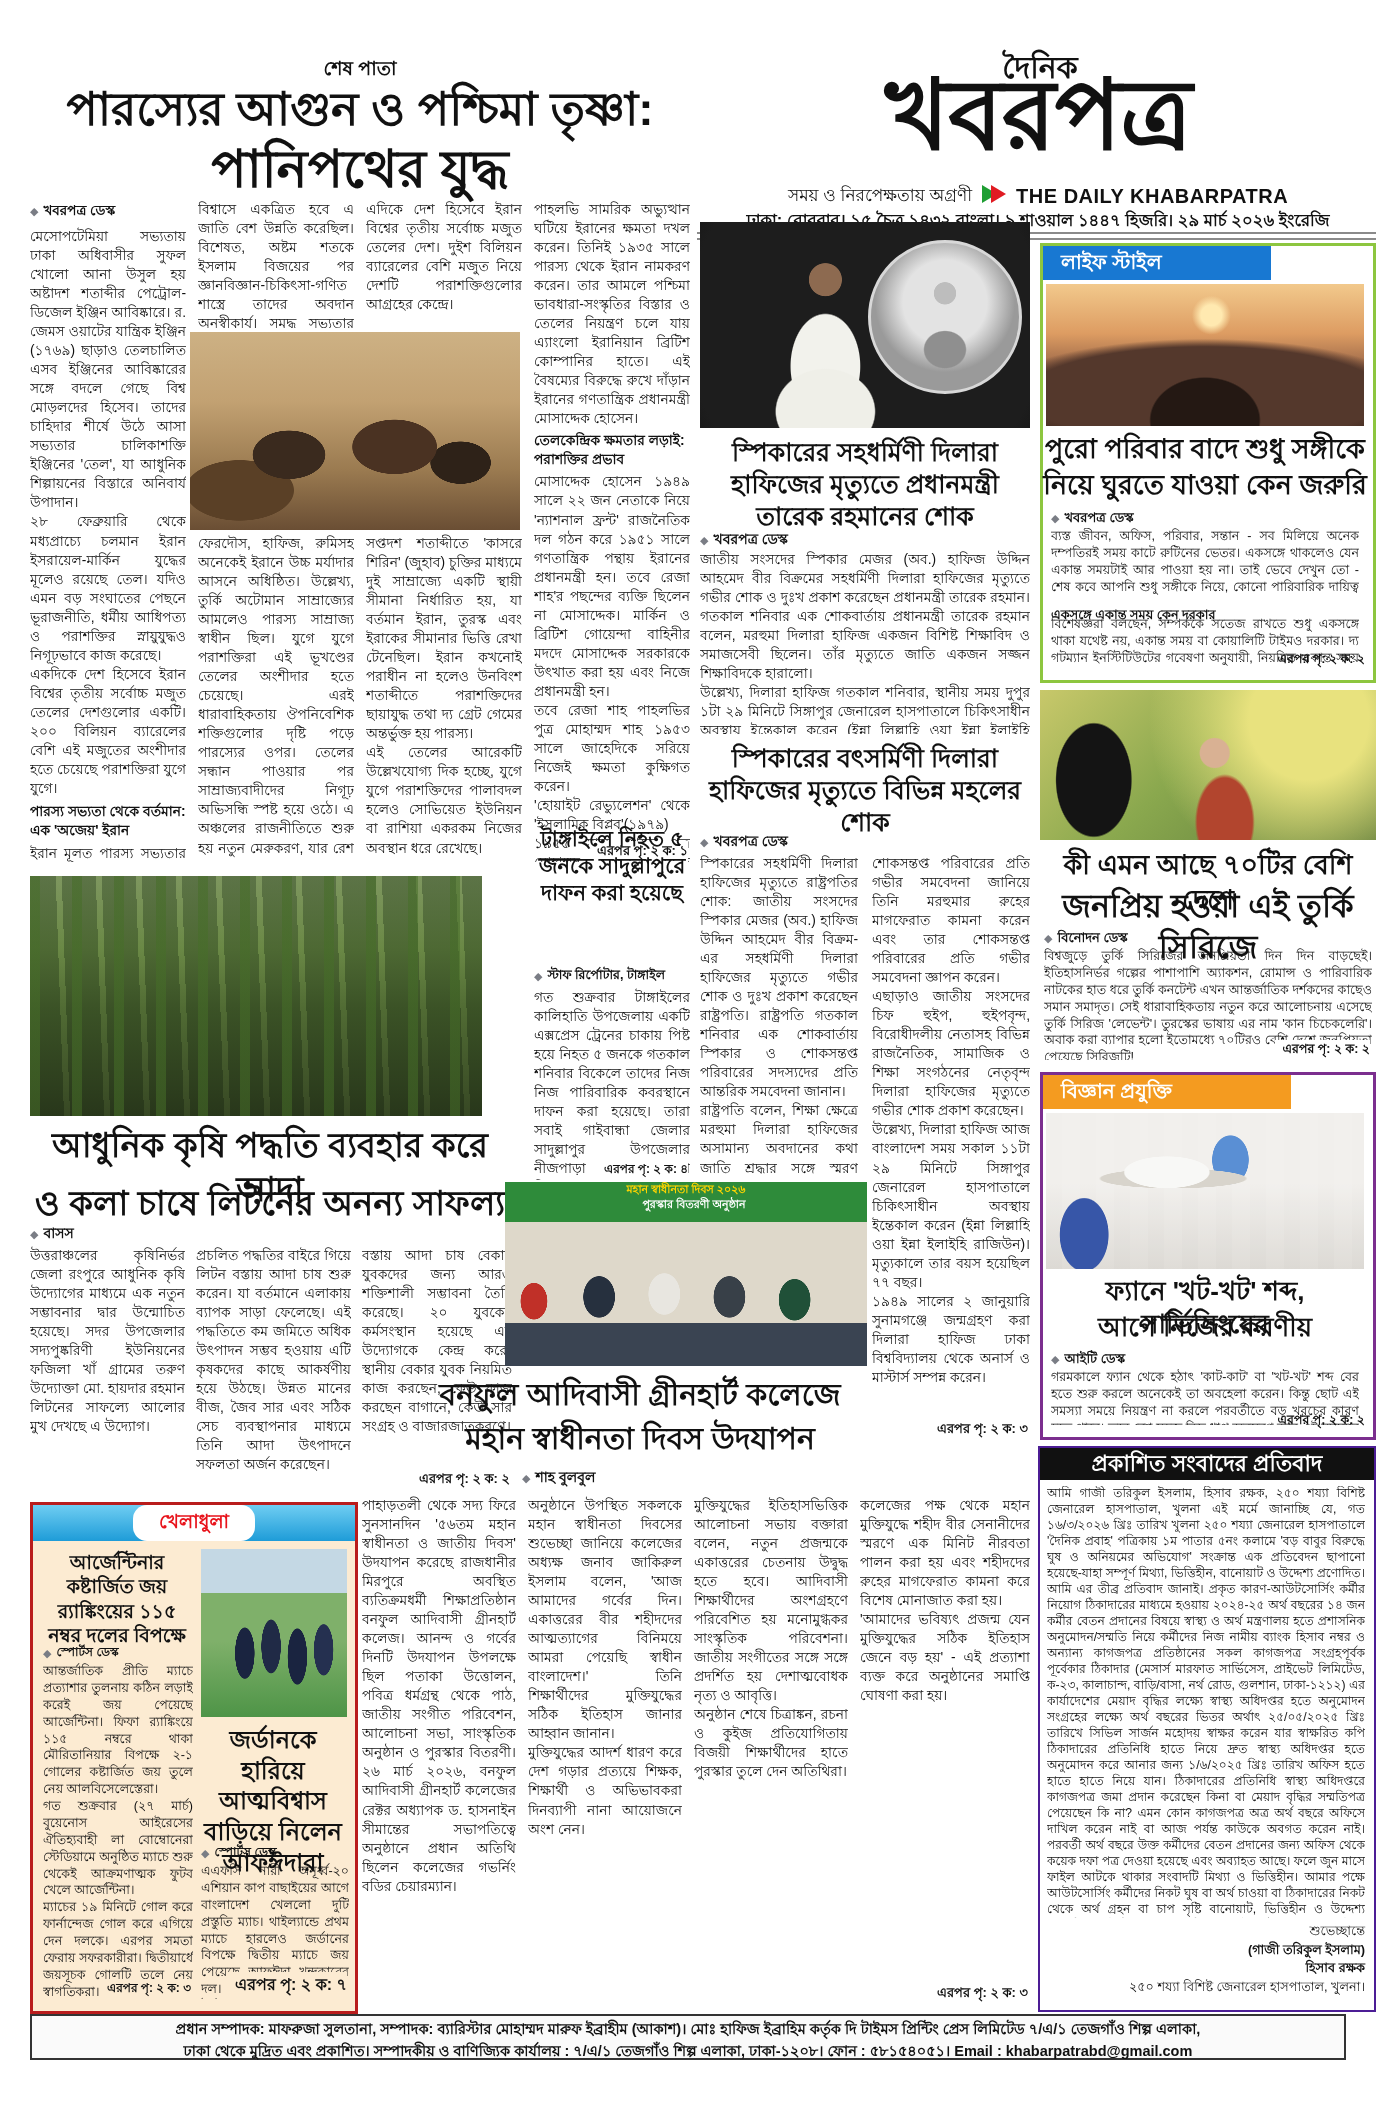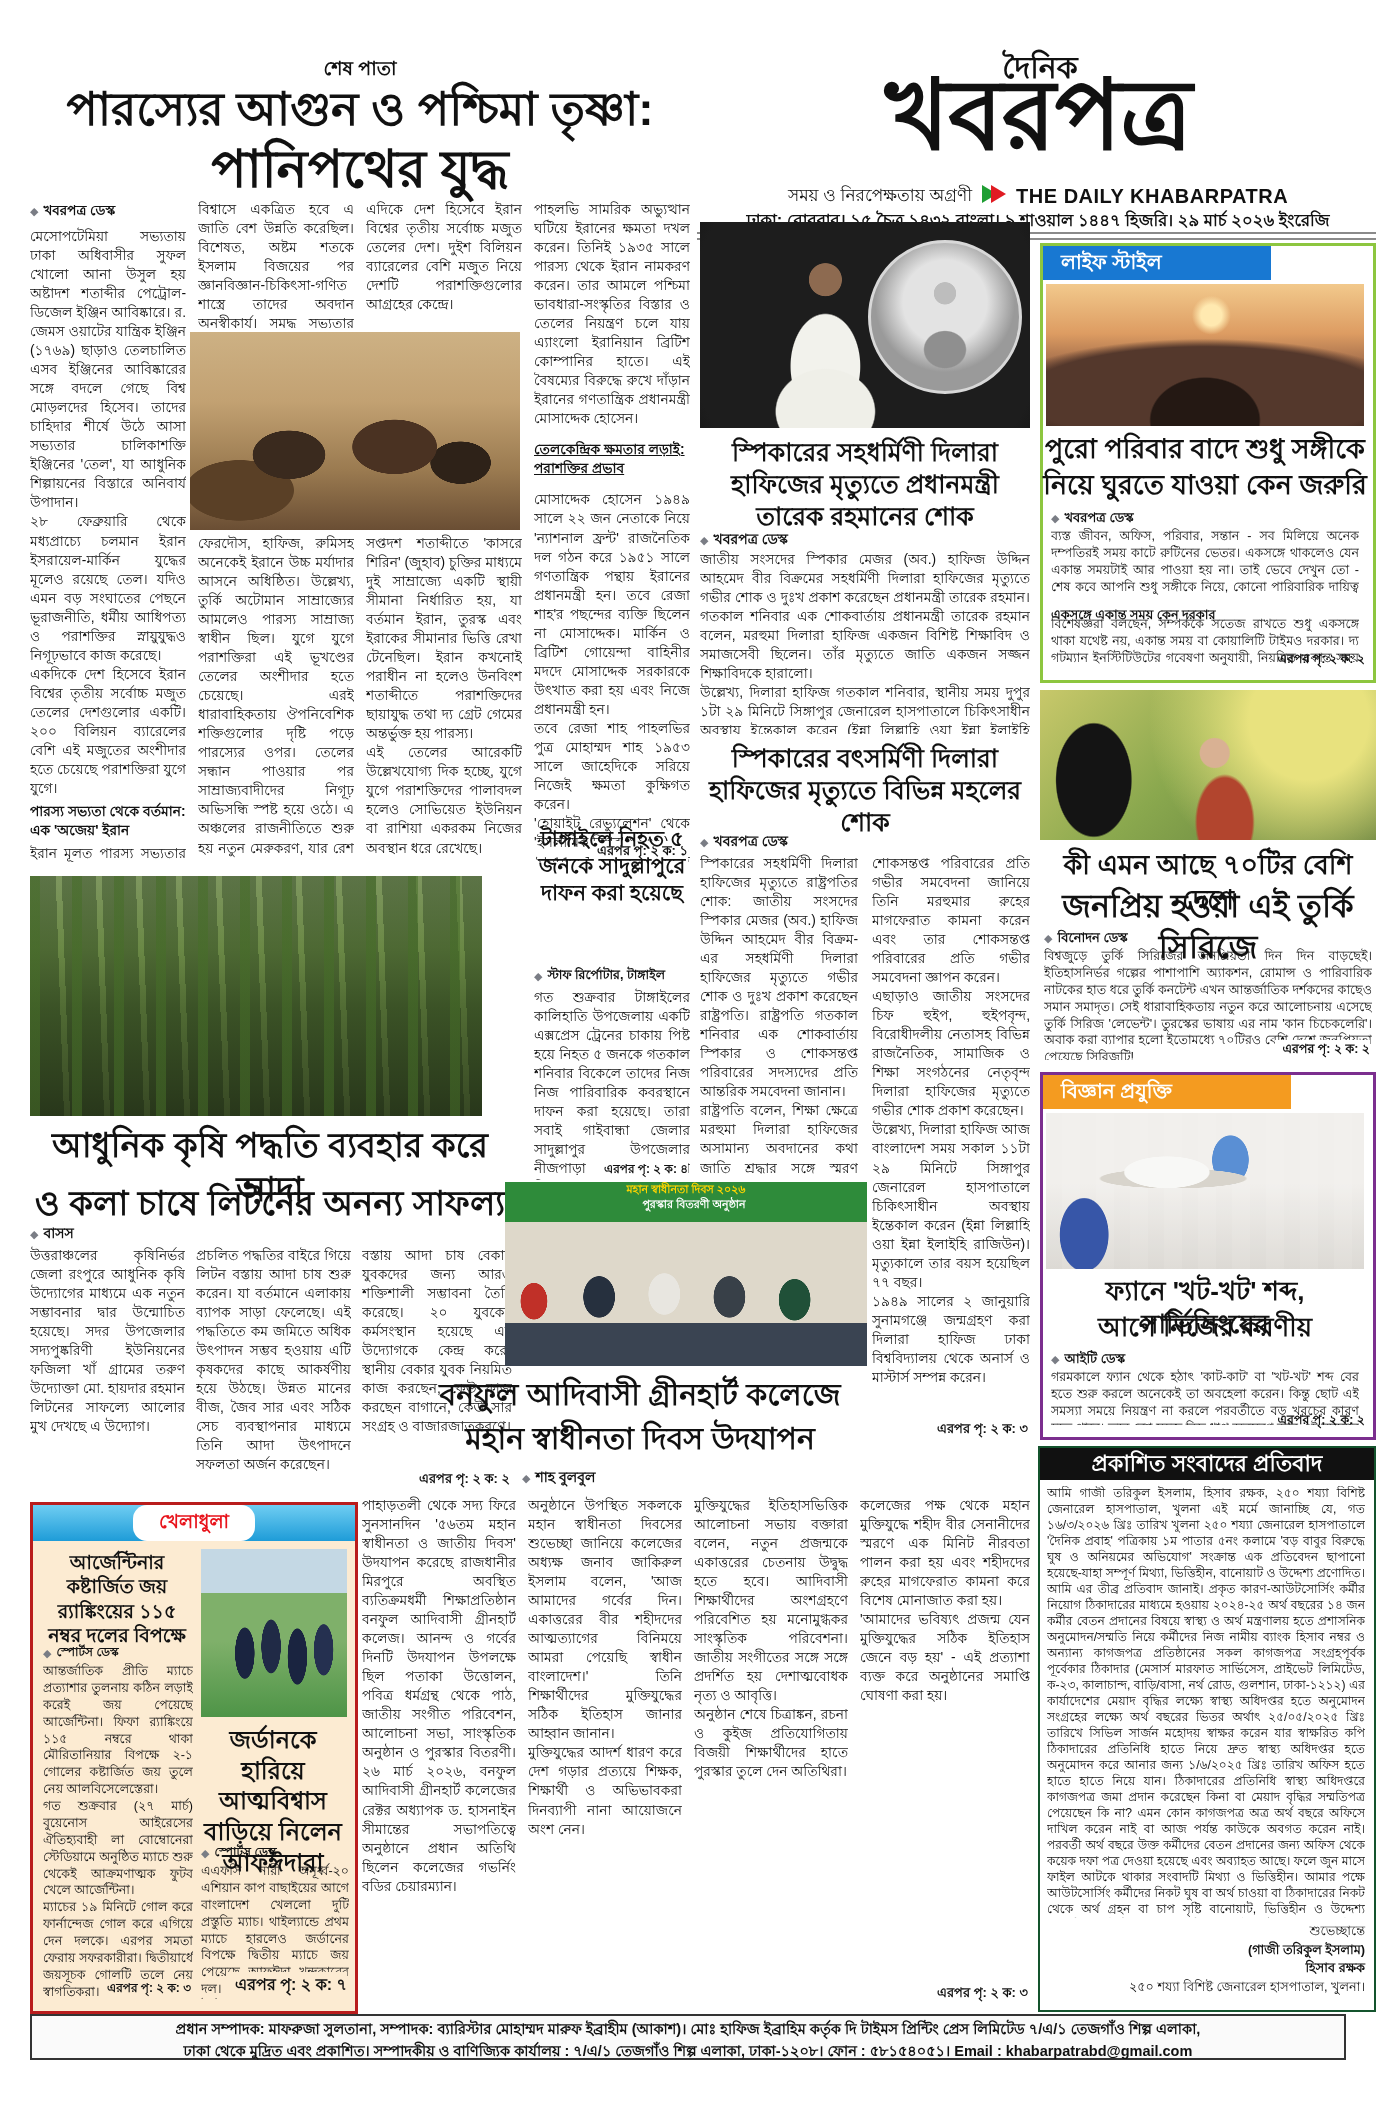--- a/index.html
+++ b/index.html
@@ -112,21 +112,21 @@
   </div>
   <div class="abs ovh body-sm just" style="left:198px;top:200px;width:156px;height:128px;">বিশ্বাসে একত্রিত হবে এ জাতি বেশ উন্নতি করেছিল। বিশেষত, অষ্টম শতকে ইসলাম বিজয়ের পর জ্ঞানবিজ্ঞান-চিকিৎসা-গণিত শাস্ত্রে তাদের অবদান অনস্বীকার্য। সমৃদ্ধ সভ্যতার কারিগরদের মধ্যে চিকিৎসা বিজ্ঞানী ইবনে সিনা অন্যতম।</div>
   <div class="abs ovh body-sm just" style="left:198px;top:534px;width:156px;height:328px;">ফেরদৌস, হাফিজ, রুমিসহ অনেকেই ইরানে উচ্চ মর্যাদার আসনে অধিষ্ঠিত। উল্লেখ্য, তুর্কি অটোমান সাম্রাজ্যের আমলেও পারস্য সাম্রাজ্য স্বাধীন ছিল। যুগে যুগে পরাশক্তিরা এই ভূখণ্ডের তেলের অংশীদার হতে চেয়েছে। এরই ধারাবাহিকতায় ঔপনিবেশিক শক্তিগুলোর দৃষ্টি পড়ে পারস্যের ওপর। তেলের সন্ধান পাওয়ার পর সাম্রাজ্যবাদীদের নিগূঢ় অভিসন্ধি স্পষ্ট হয়ে ওঠে। এ অঞ্চলের রাজনীতিতে শুরু হয় নতুন মেরুকরণ, যার রেশ আজও বহমান। এরপর দারিয়ুসের আমলে জরথুস্ট্রবাদ ধর্মীয় ভাবধারা ছড়িয়ে পড়ে গোটা অঞ্চলে।</div>
   <div class="abs ovh body-sm just" style="left:366px;top:200px;width:156px;height:128px;">এদিকে দেশ হিসেবে ইরান বিশ্বের তৃতীয় সর্বোচ্চ মজুত তেলের দেশ। দুইশ বিলিয়ন ব্যারেলের বেশি মজুত নিয়ে দেশটি পরাশক্তিগুলোর আগ্রহের কেন্দ্রে।</div>
   <div class="abs ovh body-sm just" style="left:366px;top:534px;width:156px;height:328px;">সপ্তদশ শতাব্দীতে 'কাসরে শিরিন' (জুহাব) চুক্তির মাধ্যমে দুই সাম্রাজ্যে একটি স্থায়ী সীমানা নির্ধারিত হয়, যা বর্তমান ইরান, তুরস্ক এবং ইরাকের সীমানার ভিত্তি রেখা টেনেছিল। ইরান কখনোই পরাধীন না হলেও উনবিংশ শতাব্দীতে পরাশক্তিদের ছায়াযুদ্ধ তথা দ্য গ্রেট গেমের অন্তর্ভুক্ত হয় পারস্য।
 এই তেলের আরেকটি উল্লেখযোগ্য দিক হচ্ছে, যুগে যুগে পরাশক্তিদের পালাবদল হলেও সোভিয়েত ইউনিয়ন বা রাশিয়া একরকম নিজের অবস্থান ধরে রেখেছে।
 ২০ শতকে যখন থেকে পরাশক্তিদের নজরকাড়ে মধ্যপ্রাচ্য
 একদাগে বলতে গেলে, গত শতাব্দীর প্রথম বিশ্ব যুদ্ধের পর রেজা শাহ</div>
   <div class="abs ovh" style="left:534px;top:200px;width:156px;height:662px;">
     <div class="body-sm just">পাহলভি সামরিক অভ্যুত্থান ঘটিয়ে ইরানের ক্ষমতা দখল করেন। তিনিই ১৯৩৫ সালে পারস্য থেকে ইরান নামকরণ করেন। তার আমলে পশ্চিমা ভাবধারা-সংস্কৃতির বিস্তার ও তেলের নিয়ন্ত্রণ চলে যায় এ্যাংলো ইরানিয়ান ব্রিটিশ কোম্পানির হাতে। এই বৈষম্যের বিরুদ্ধে রুখে দাঁড়ান ইরানের গণতান্ত্রিক প্রধানমন্ত্রী মোসাদ্দেক হোসেন।</div>
-    <div class="body-sm bold" style="margin:12px 0;text-decoration:underline;">তেলকেন্দ্রিক ক্ষমতার লড়াই: পরাশক্তির প্রভাব</div>
+    <div class="body-sm bold" style="margin:3px 0;">তেলকেন্দ্রিক ক্ষমতার লড়াই: পরাশক্তির প্রভাব</div>
     <div class="body-sm just">মোসাদ্দেক হোসেন ১৯৪৯ সালে ২২ জন নেতাকে নিয়ে 'ন্যাশনাল ফ্রন্ট' রাজনৈতিক দল গঠন করে ১৯৫১ সালে গণতান্ত্রিক পন্থায় ইরানের প্রধানমন্ত্রী হন। তবে রেজা শাহ'র পছন্দের ব্যক্তি ছিলেন না মোসাদ্দেক। মার্কিন ও ব্রিটিশ গোয়েন্দা বাহিনীর মদদে মোসাদ্দেক সরকারকে উৎখাত করা হয় এবং নিজে প্রধানমন্ত্রী হন।
 তবে রেজা শাহ পাহলভির পুত্র মোহাম্মদ শাহ ১৯৫৩ সালে জাহেদিকে সরিয়ে নিজেই ক্ষমতা কুক্ষিগত করেন।
 'হোয়াইট রেভ্যুলেশন' থেকে 'ইসলামিক বিপ্লব'(১৯৭৯)
 ১৯৫৫ সাল থেকে পুত্র মোহাম্মদ রেজা শাহ পাহলভীর আমলে ব্রিটিশ পেট্রোলিয়াম আবার ইরানের তেলের মালিকানা ফিরে পায়। এরপর পশ্চিমাদের ইন্ধনে ইরানে হোয়াইট রেভল্যুশন বা শ্বেত বিপ্লব শুরু হয় ১৯৬৩ সালে। এটি ছিল মোহাম্মদ রেজা শাহ পাহলভীর নেওয়া এক বিশাল সামাজিক, অর্থনৈতিক ও রাজনৈতিক সংস্কার কর্মসূচি। ওই সময় মার্কিন অর্থায়নে ইরানে চোখ ধাঁধালো হোয়াইট রেভ্যুলেশন দেখা যায়। এসময় পশ্চিমা</div>
     <div class="cont">এরপর পৃ: ২ ক: ১</div>
   </div>
   <div class="photo img-war" style="left:190px;top:332px;width:330px;height:198px;"></div>
 
   <div class="photo img-tarique" style="left:700px;top:222px;width:330px;height:206px;">
     <div class="inset-circle" style="right:8px;top:18px;width:148px;height:148px;"></div>
@@ -266,21 +266,21 @@
     <div class="abs ctr headline" style="left:0;top:200px;width:324px;font-size:26px;">ফ্যানে 'খট-খট' শব্দ, সার্ভিসিংয়ের</div>
     <div class="abs ctr headline" style="left:0;top:236px;width:324px;font-size:26px;">আগে নিজের করণীয়</div>
     <div class="abs byline" style="left:8px;top:274px;width:300px;font-size:13px;">
         <span class="dia">◆</span>
         <span>আইটি ডেস্ক</span>
       </div>
     <div class="abs ovh body-xs just" style="left:8px;top:294px;width:308px;height:56px;">গরমকালে ফ্যান থেকে হঠাৎ 'কাট-কাট' বা 'খট-খট' শব্দ বের হতে শুরু করলে অনেকেই তা অবহেলা করেন। কিন্তু ছোট এই সমস্যা সময়ে নিয়ন্ত্রণ না করলে পরবর্তীতে বড় খরচের কারণ হতে পারে। তবে বেশ সহজ কিছু ধাপ অনুসরণ করে এই সমস্যার সমাধান সম্ভব।</div>
     <div class="abs bold" style="right:8px;top:336px;font-size:12.5px;">এরপর পৃ: ২ ক: ২</div>
   </div>
 
-  <div class="abs" style="left:1038px;top:1446px;width:334px;height:562px;border:2px solid #14532d;background:#fff;">
+  <div class="abs" style="left:1038px;top:1446px;width:334px;height:562px;border:2px solid #4c1d95;background:#fff;">
     <div class="abs ctr" style="left:0;top:0;width:100%;height:32px;background:#111;color:#fff;font-weight:800;font-size:22px;line-height:32px;">প্রকাশিত সংবাদের প্রতিবাদ</div>
     <div class="abs ovh body-xs just" style="left:7px;top:38px;width:318px;height:432px;font-size:12.2px;line-height:1.31;">আমি গাজী তরিকুল ইসলাম, হিসাব রক্ষক, ২৫০ শয্যা বিশিষ্ট জেনারেল হাসপাতাল, খুলনা এই মর্মে জানাচ্ছি যে, গত ১৬/৩/২০২৬ খ্রিঃ তারিখ খুলনা ২৫০ শয্যা জেনারেল হাসপাতালে 'দৈনিক প্রবাহ' পত্রিকায় ১ম পাতার ৫নং কলামে 'বড় বাবুর বিরুদ্ধে ঘুষ ও অনিয়মের অভিযোগ' সংক্রান্ত এক প্রতিবেদন ছাপানো হয়েছে-যাহা সম্পূর্ণ মিথ্যা, ভিত্তিহীন, বানোয়াট ও উদ্দেশ্য প্রণোদিত। আমি এর তীব্র প্রতিবাদ জানাই। প্রকৃত কারণ-আউটসোর্সিং কর্মীর নিয়োগ ঠিকাদারের মাধ্যমে হওয়ায় ২০২৪-২৫ অর্থ বছরের ১৪ জন কর্মীর বেতন প্রদানের বিষয়ে স্বাস্থ্য ও অর্থ মন্ত্রণালয় হতে প্রশাসনিক অনুমোদন/সম্মতি নিয়ে কর্মীদের নিজ নামীয় ব্যাংক হিসাব নম্বর ও অন্যান্য কাগজপত্র প্রতিষ্ঠানের সকল কাগজপত্র সংগ্রহপূর্বক পূর্বেকার ঠিকাদার (মেসার্স মারফাত সার্ভিসেস, প্রাইভেট লিমিটেড, ক-২৩, কালাচান্দ, বাড়ি/বাসা, নর্থ রোড, গুলশান, ঢাকা-১২১২) এর কার্যাদেশের মেয়াদ বৃদ্ধির লক্ষ্যে স্বাস্থ্য অধিদপ্তর হতে অনুমোদন সংগ্রহের লক্ষ্যে অর্থ বছরের ভিতর অর্থাৎ ২৫/০৫/২০২৫ খ্রিঃ তারিখে সিভিল সার্জন মহোদয় স্বাক্ষর করেন যার স্বাক্ষরিত কপি ঠিকাদারের প্রতিনিধি হাতে নিয়ে দ্রুত স্বাস্থ্য অধিদপ্তর হতে অনুমোদন করে আনার জন্য ১/৬/২০২৫ খ্রিঃ তারিখ অফিস হতে হাতে হাতে নিয়ে যান। ঠিকাদারের প্রতিনিধি স্বাস্থ্য অধিদপ্তরে কাগজপত্র জমা প্রদান করেছেন কিনা বা মেয়াদ বৃদ্ধির সম্মতিপত্র পেয়েছেন কি না? এমন কোন কাগজপত্র অত্র অর্থ বছরে অফিসে দাখিল করেন নাই বা আজ পর্যন্ত কাউকে অবগত করেন নাই। পরবর্তী অর্থ বছরে উক্ত কর্মীদের বেতন প্রদানের জন্য অফিস থেকে কয়েক দফা পত্র দেওয়া হয়েছে এবং অব্যাহত আছে। ফলে জুন মাসে ফাইল আটকে থাকার সংবাদটি মিথ্যা ও ভিত্তিহীন। আমার পক্ষে আউটসোর্সিং কর্মীদের নিকট ঘুষ বা অর্থ চাওয়া বা ঠিকাদারের নিকট থেকে অর্থ গ্রহন বা চাপ সৃষ্টি বানোয়াট, ভিত্তিহীন ও উদ্দেশ্য প্রণোদিত। এই বিষয়ে কোন অভিযোগ এই পর্যন্ত শোনা যায় নাই বা কেহই আমার কর্তৃপক্ষের নিকট আনায়ন করেন নাই। এ বিষয়টিও মিথ্যা, বানোয়াট ও ভিত্তিহীন। আমি এ সংবাদের তীব্র নিন্দা ও জোর প্রতিবাদ জানাই। উল্লেখ থাকে যে, সম্প্রতি প্রতিষ্ঠান থেকে উল্লেখিত কর্মচারী 2025-26 এবং 26-27 অর্থ বৎসরের জন্য নতুন করে ক্রয় চুক্তির লক্ষ্যে দরপত্র আহবান করায় এখন মনোক্ষুন্ন হয়ে এমনটি করেছেন বলে আমার মনে হয়।</div>
     <div class="abs" style="left:7px;top:474px;width:318px;text-align:right;font-size:12.8px;line-height:1.45;">
       <div>শুভেচ্ছান্তে</div>
       <div class="bold">(গাজী তরিকুল ইসলাম)</div>
       <div class="bold">হিসাব রক্ষক</div>
       <div>২৫০ শয্যা বিশিষ্ট জেনারেল হাসপাতাল, খুলনা।</div>
     </div>
   </div>
 

